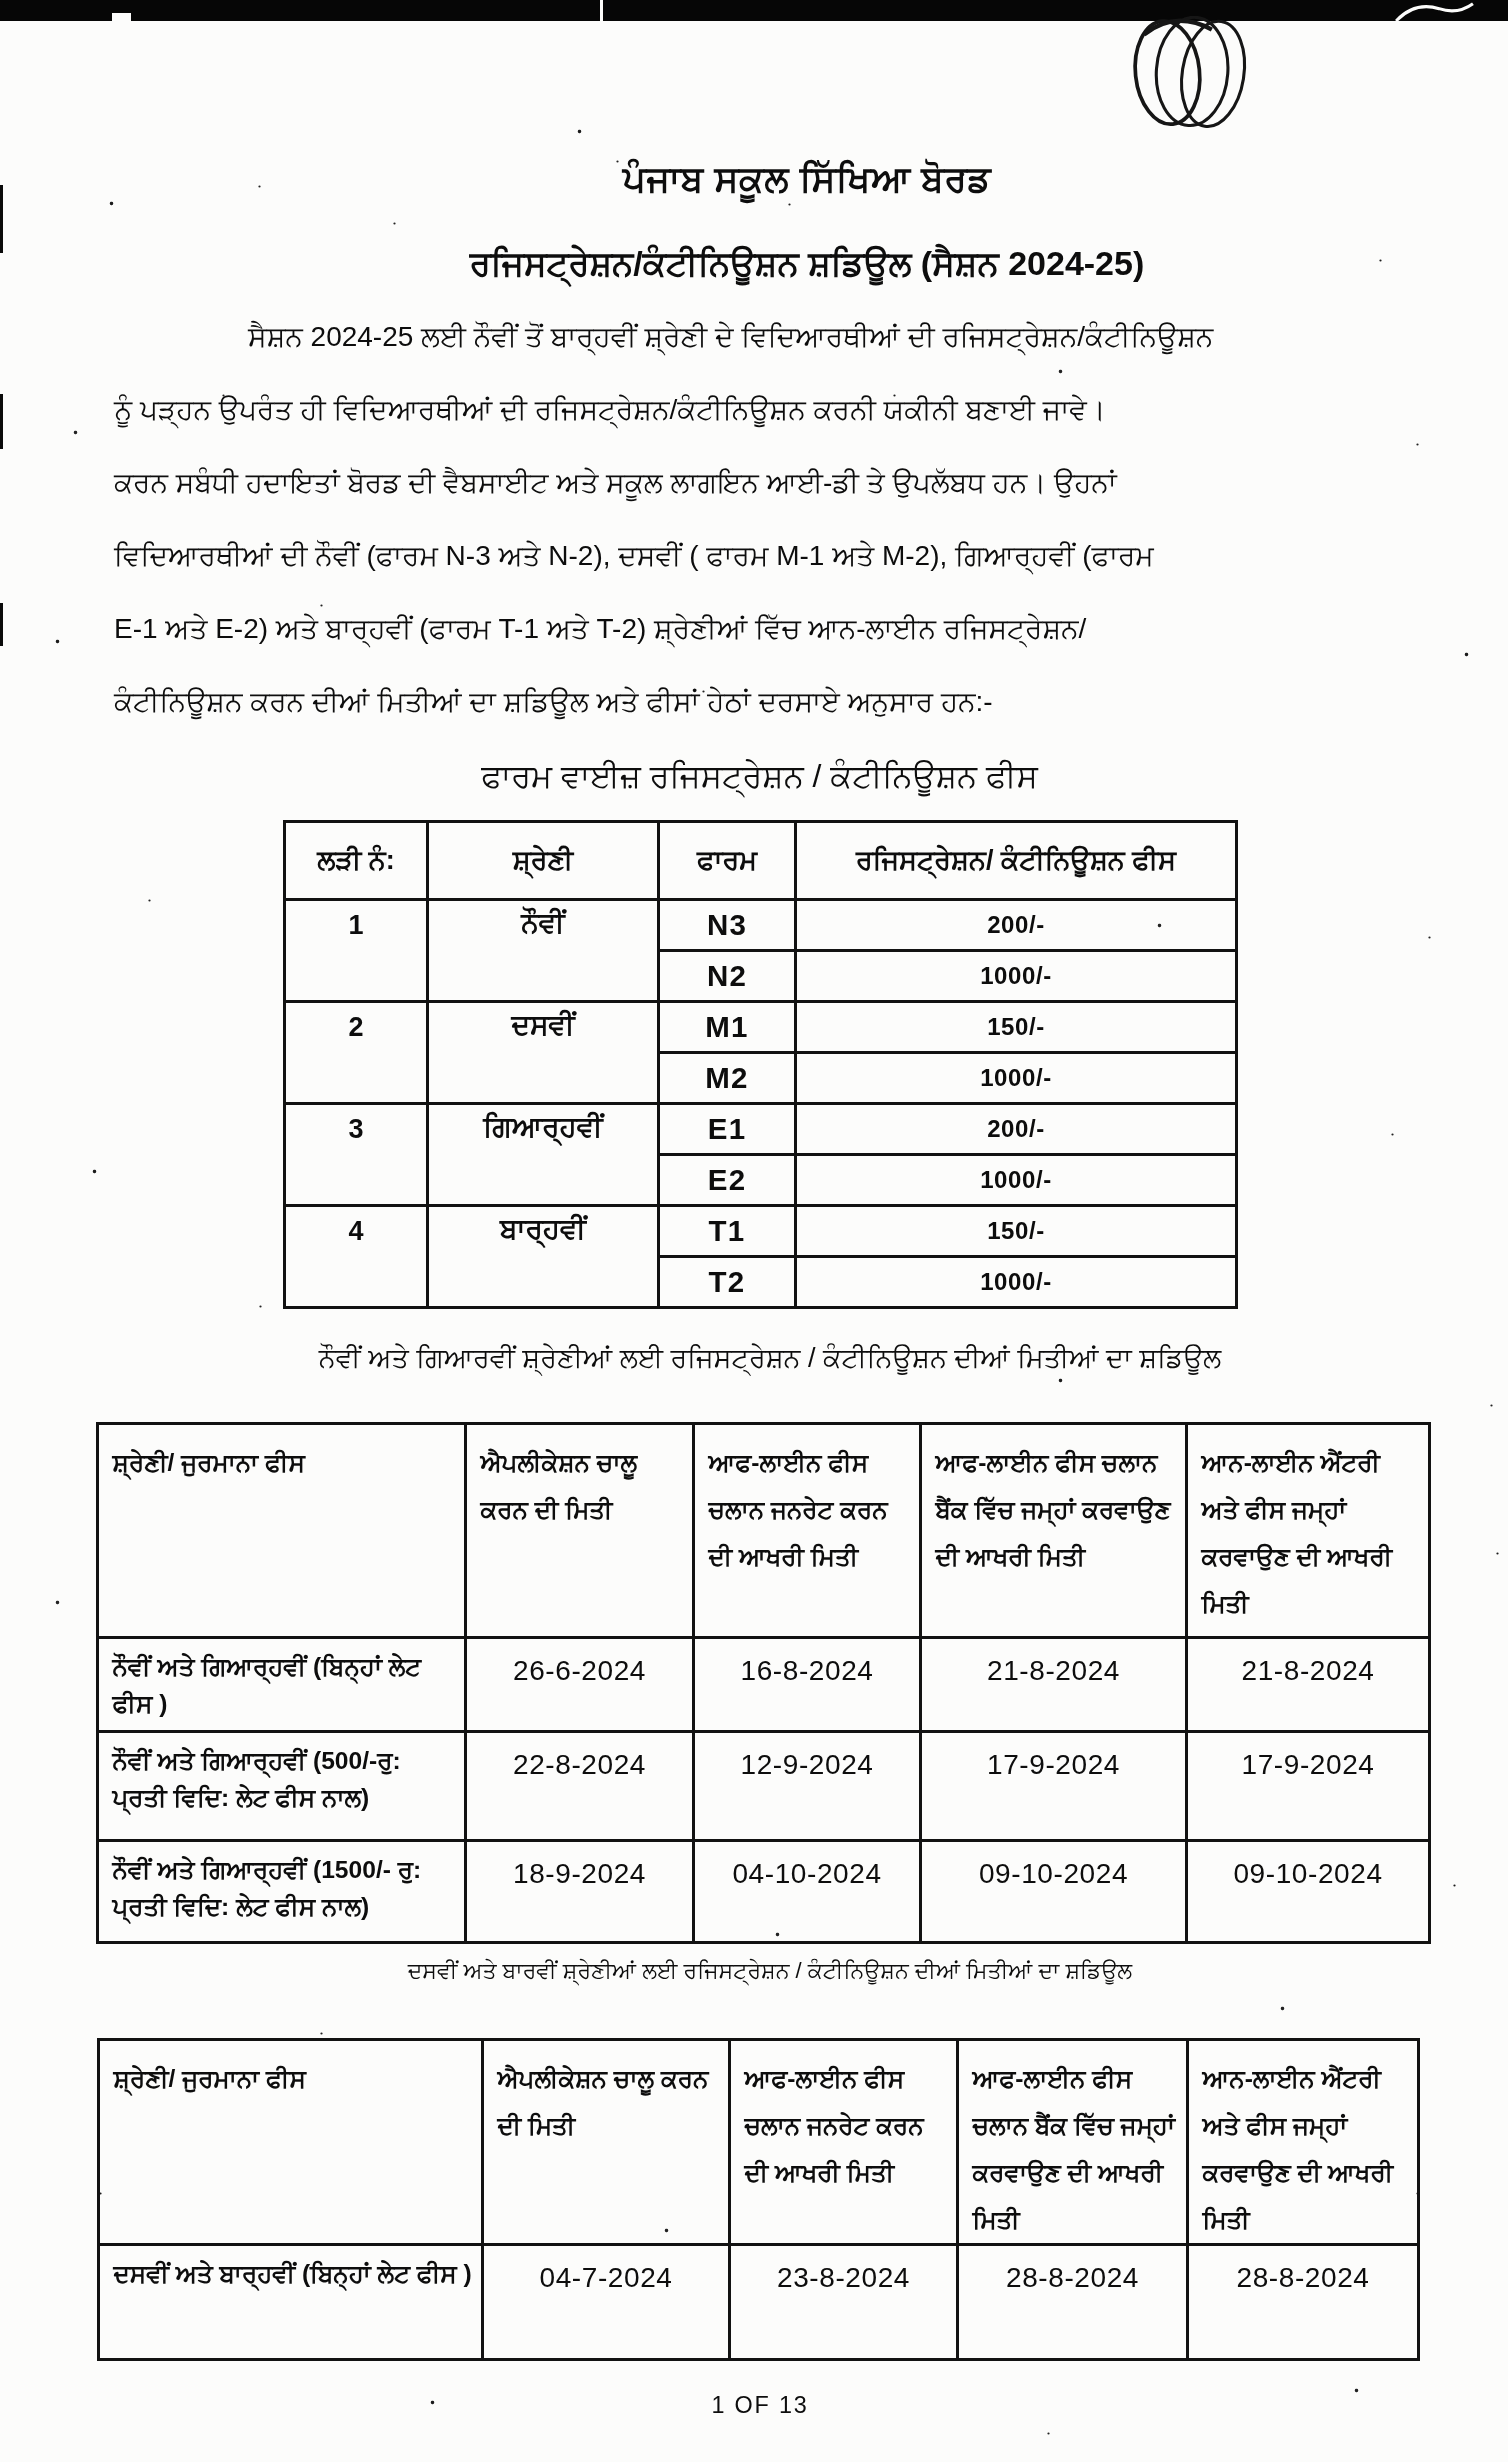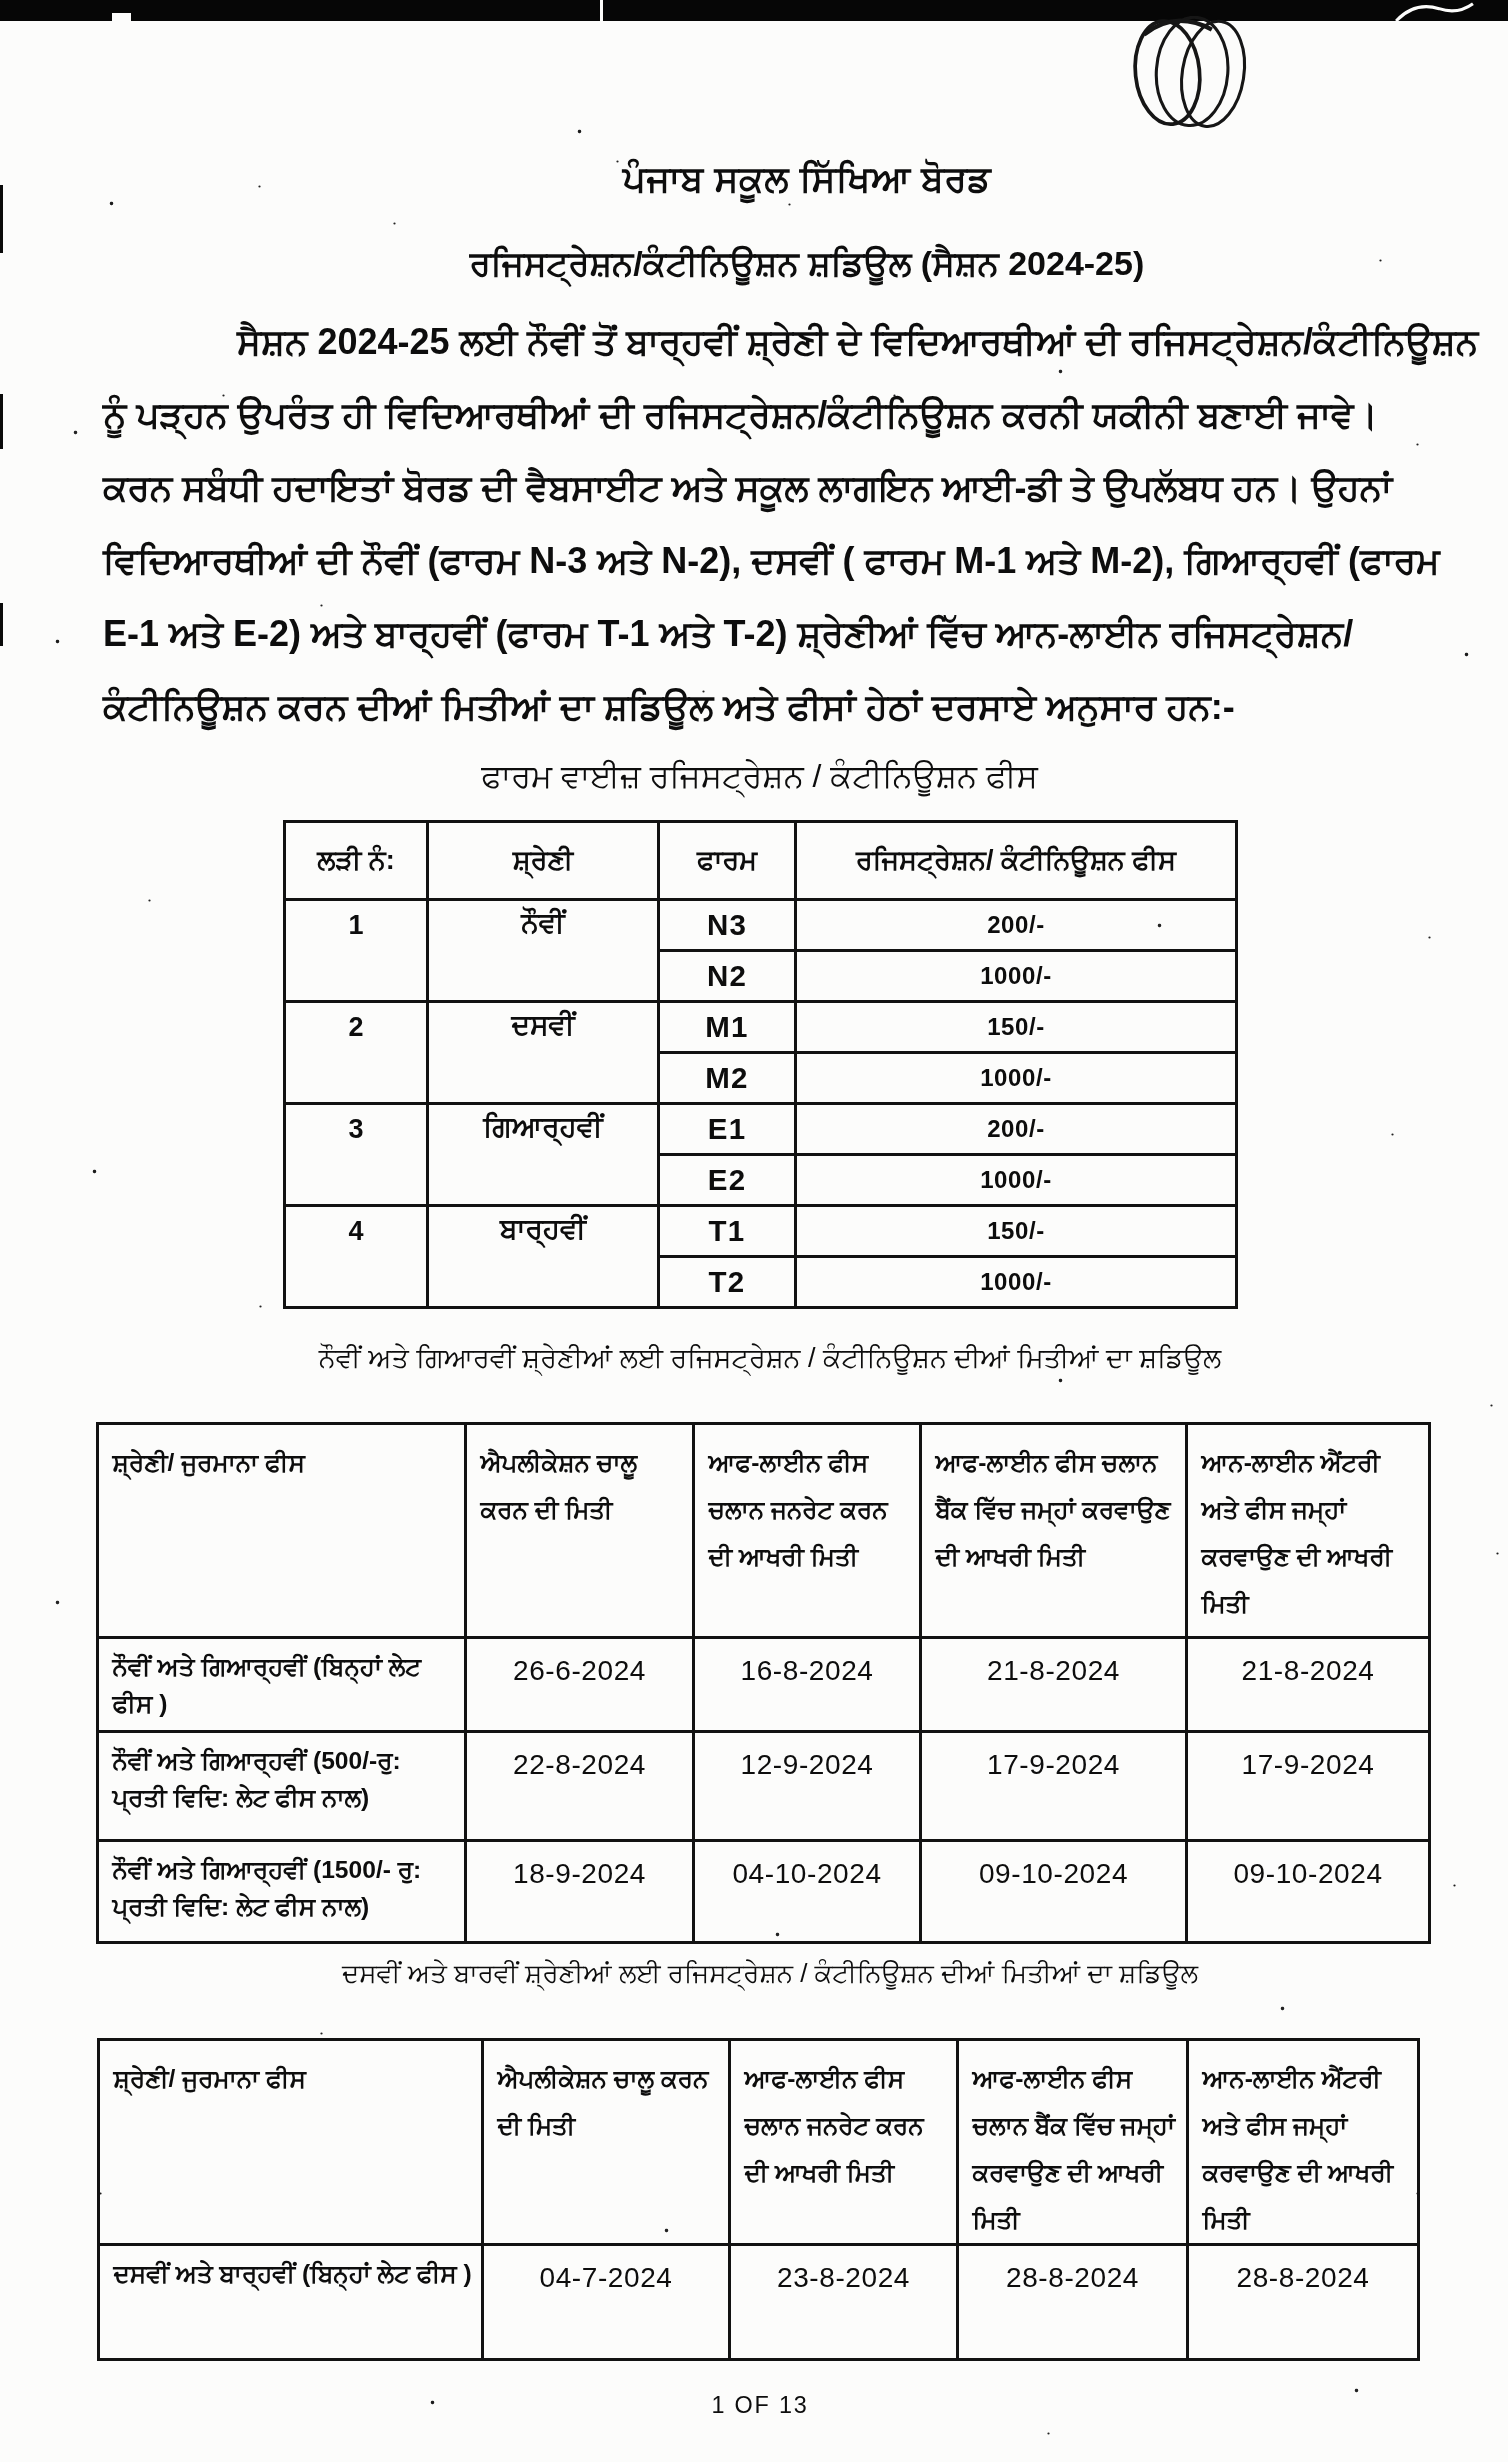--- a/index.html
+++ b/index.html
@@ -32,27 +32,27 @@
       1417px 2193px 0 0.6px #222, 432px 2402px 0 1.2px #1b1b1b, 1048px 2433px 0 0.6px #222,
       1356px 2390px 0 1.2px #222, 617px 161px 0 0.6px #222, 894px 395px 0 0.6px #1b1b1b;
   }
 
   .title{position:absolute;left:105px;top:158px;width:1404px;text-align:center;
     font-size:36px;font-weight:700;letter-spacing:0.6px;}
   .subtitle{position:absolute;left:105px;top:244px;width:1404px;text-align:center;
     font-size:34px;font-weight:700;}
 
   .intro{position:absolute;left:103px;top:321px;width:1376px;}
-  .intro .line{height:73px;font-size:36px;font-weight:700;white-space:nowrap;}
+  .intro .line{height:73px;font-size:28px;font-weight:400;white-space:nowrap;margin-left:11px;}
   .intro .line.indent{padding-left:134px;}
 
   .sec-title{position:absolute;text-align:center;font-weight:400;}
   .sec1-title{left:283px;top:758px;width:953px;font-size:32px;}
   .sec2-title{left:68px;top:1343px;width:1404px;font-size:27px;}
-  .sec3-title{left:68px;top:1958px;width:1404px;font-size:26px;}
+  .sec3-title{left:68px;top:1958px;width:1404px;font-size:22px;}
 
   table{border-collapse:collapse;table-layout:fixed;position:absolute;background:transparent;}
   td,th{border:3.1px solid #121212;overflow:hidden;}
 
   
   .fee-table{left:283px;top:820px;width:953px;border:3.7px solid #121212;}
   .fee-table tr.fh{height:78px;}
   .fee-table tr{height:51px;}
   .fee-table th{font-size:27px;font-weight:700;text-align:center;vertical-align:middle;padding:0 3.7px;}
   .fee-table td{text-align:center;vertical-align:middle;}

